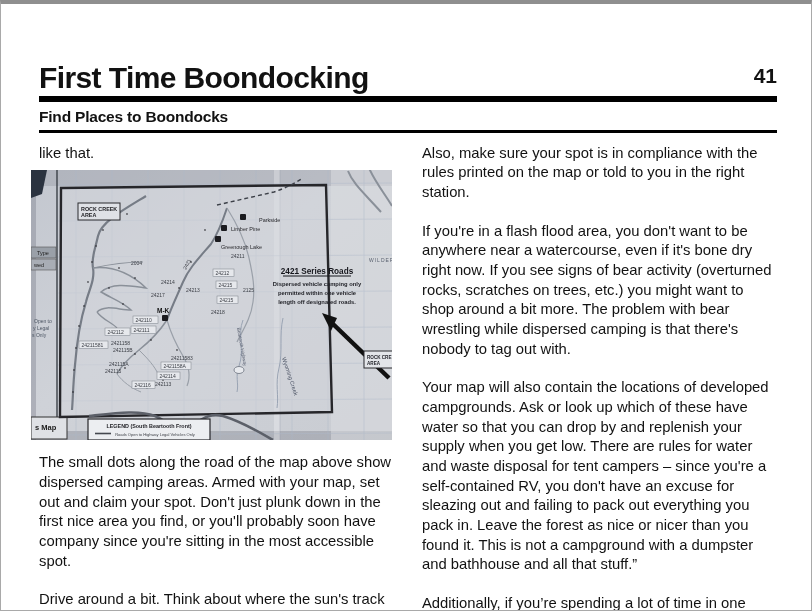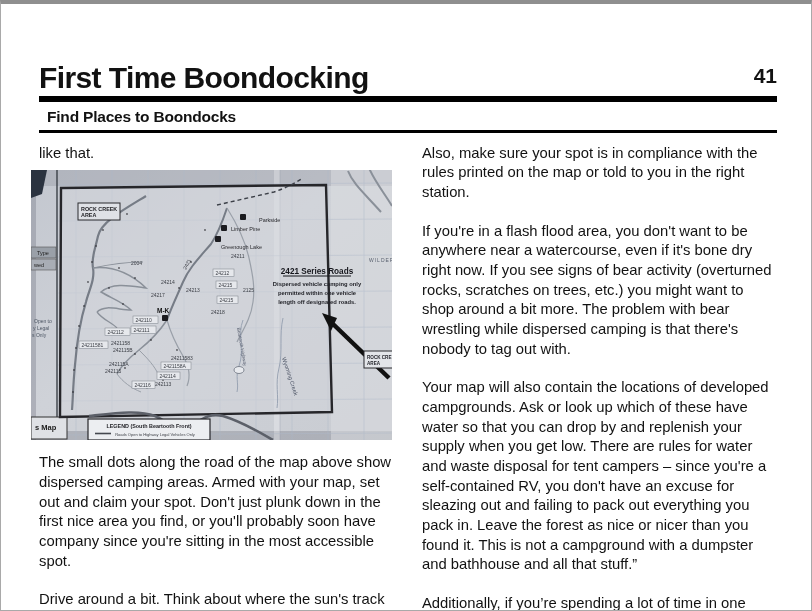--- a/index.html
+++ b/index.html
@@ -8,21 +8,21 @@
     background:#ffffff;
     border:1px solid #a9a9a9;border-top:4px solid #8f8f8f;
     font-family:Liberation Sans, sans-serif;color:#121212;
     overflow:hidden;
   }
   .content{position:absolute;left:38px;right:34px;top:28px;}
   .title-row{display:flex;justify-content:space-between;align-items:flex-end;}
   .doc-title{font-size:30px;font-weight:bold;letter-spacing:-0.6px;margin:0;line-height:1.05;}
   .page-num{font-size:21px;font-weight:bold;padding-bottom:5px;margin-top:32px;}
   .rule-thick{height:6px;background:#000;margin-top:3px;}
-  .doc-subtitle{font-size:15.5px;font-weight:bold;margin:6px 0 4px 8px;letter-spacing:-0.2px;}
+  .doc-subtitle{font-size:15.5px;font-weight:bold;margin:6px 0 4px 0;letter-spacing:-0.2px;}
   .rule-thin{height:2.5px;background:#000;}
   .columns{display:flex;gap:30px;margin-top:11px;}
   .col-left{width:353px;flex:none;}
   .col-right{flex:1;}
   p{font-size:14.8px;line-height:1.33;margin:0 0 19px 0;}
   a.doclink{text-decoration:underline;cursor:pointer;text-align:right;}
   figure.map{margin:7px 0 13px -8px;width:361px;height:270px;padding:0;}
   figure.map svg{display:block;}
 </style>
 </head>

